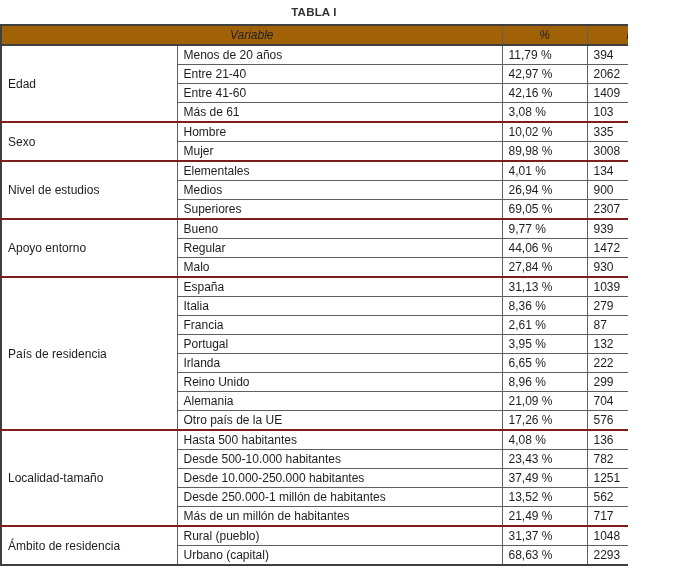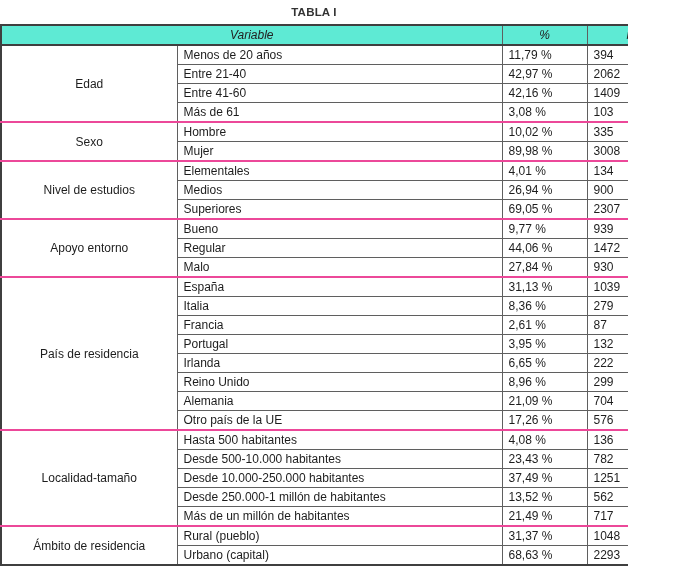--- a/index.html
+++ b/index.html
@@ -39,35 +39,35 @@
   col.c-num { width: 86px; }
   th, td {
     border: 1px solid #5f5f5f;
     font-size: 12px;
     height: 18px;
     padding: 0 6px;
     overflow: hidden;
     white-space: nowrap;
   }
   thead th {
-    background: #5eead4;
+    background: #a16207;
     font-style: italic;
     font-weight: normal;
     text-align: center;
     border-bottom: 2px solid #3f3f3f;
     color: #222222;
   }
   td.var {
-    text-align: center;
+    text-align: left;
     vertical-align: middle;
     color: #1d1d1d;
   }
   td.cat { text-align: left; }
   td.pct, td.num { text-align: left; }
-  tr.group-start td { border-top: 2px solid #ec4899; }
+  tr.group-start td { border-top: 2px solid #7f1d1d; }
 </style>
 </head>
 <body>
 
 <div class="page">
   <div class="title">TABLA I</div>
 
   <table class="socio">
     <colgroup>
       <col class="c-var">

